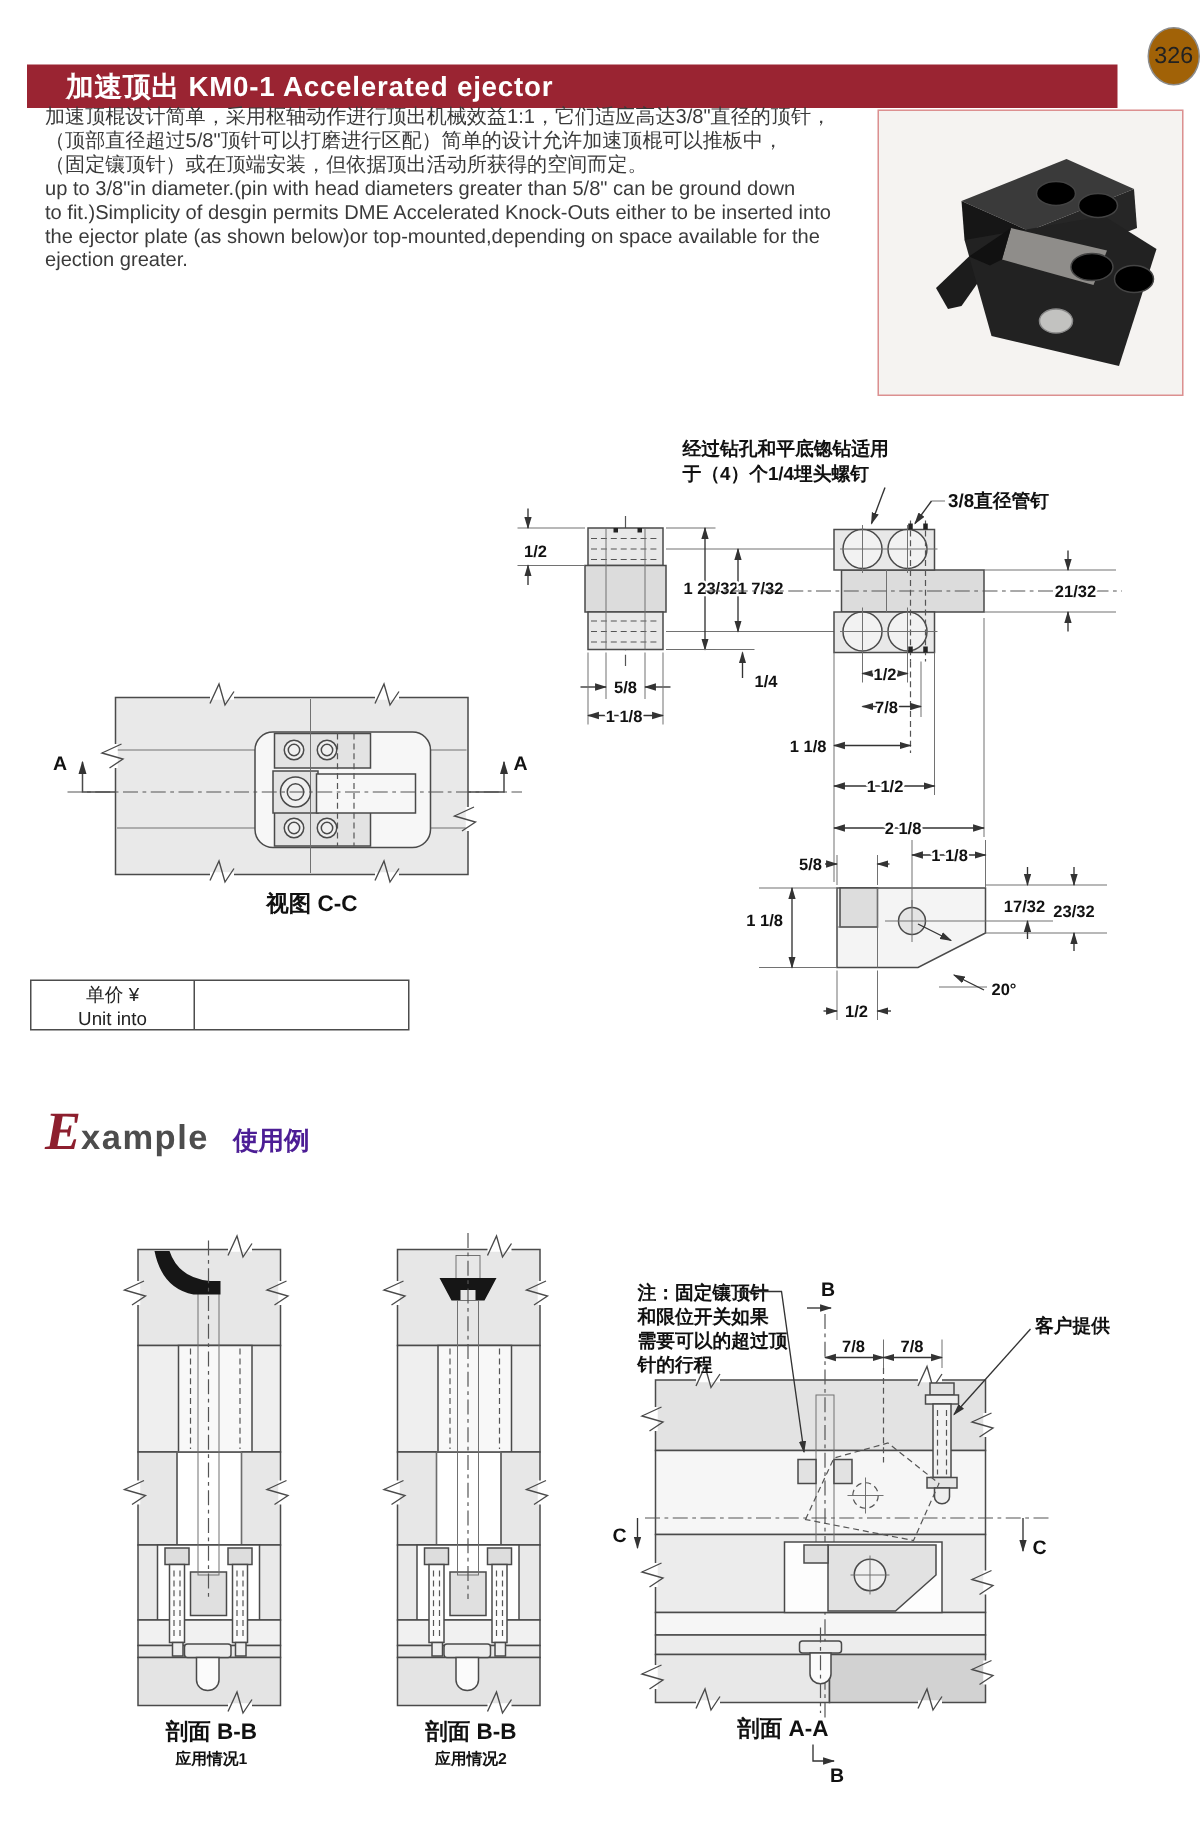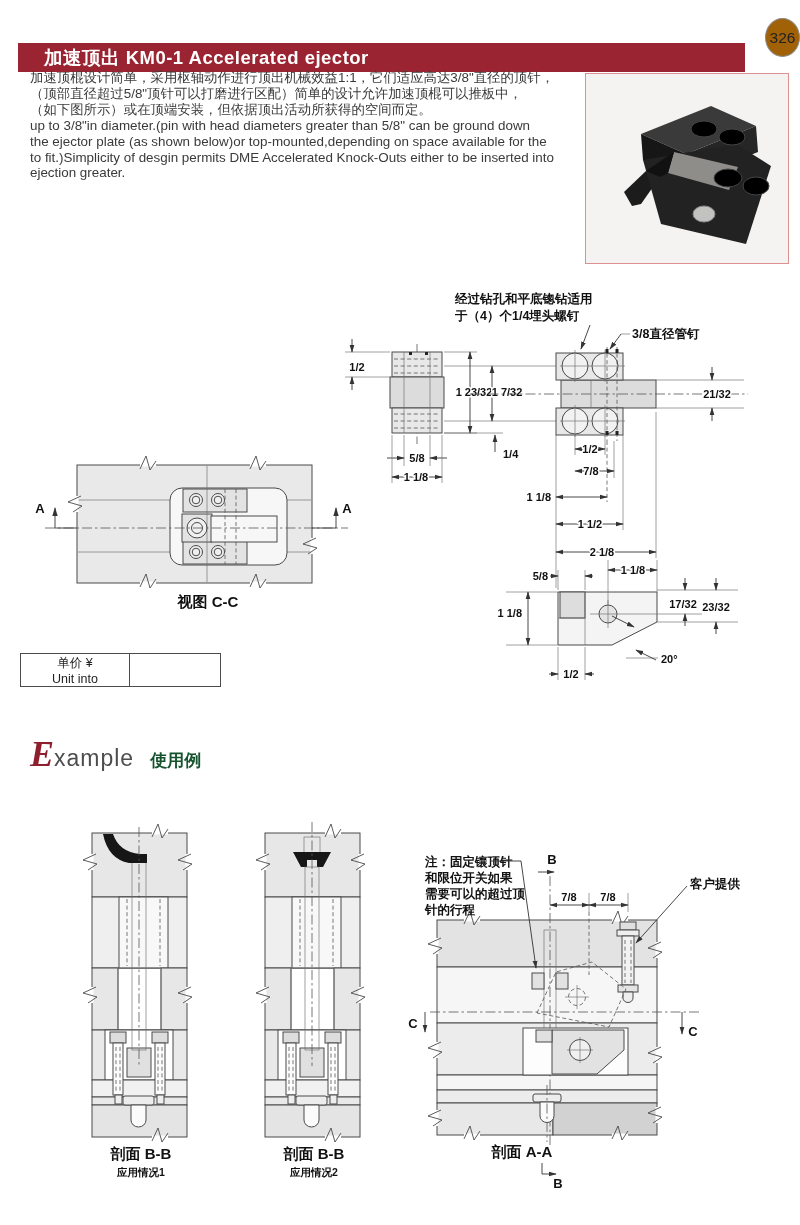--- a/index.html
+++ b/index.html
@@ -14,30 +14,30 @@
   .pgnum{left:765px;top:18px;width:33px;height:37px;background:#a16207;border:1px solid #8c8c8c;
          border-radius:50%;text-align:center;line-height:37px;font-size:15.5px;color:#222;}
 
   
   .intro{left:30px;top:70px;width:548px;font-size:13.4px;line-height:15.9px;color:#3a3a3a;}
 
   
   .photo{left:585px;top:73px;width:202px;height:189px;border:1px solid #dc9090;background:#f5f3f1;}
 
   
-  .ubox{left:20px;top:653px;width:201px;height:34px;border:1.5px solid #4c4c4c;display:flex;box-sizing:border-box;}
+  .ubox{left:20px;top:653px;width:253px;height:34px;border:1.5px solid #4c4c4c;display:flex;box-sizing:border-box;}
   .ubox .l{width:109px;border-right:1.5px solid #4c4c4c;text-align:center;font-size:12.5px;
            line-height:1.25;color:#222;padding-top:2px;box-sizing:border-box;}
   .ubox .r{flex:1;}
 
   
   .exh{left:30px;top:733px;white-space:nowrap;}
   .exE{font-family:"Liberation Serif",serif;font-style:italic;font-weight:700;font-size:36px;color:#8d1f2e;}
-  .exRest{font-size:23px;color:#4d4d4d;letter-spacing:1px;}
-  .exZh{font-size:17px;color:#14532d;margin-left:16px;font-weight:600;}
+  .exRest{font-size:23px;color:#4d4d4d;letter-spacing:1px;font-weight:bold;}
+  .exZh{font-size:17px;color:#4c1d95;margin-left:16px;font-weight:600;}
 
   
   svg{display:block;}
   .shape{stroke:#4a4a4a;stroke-width:1;}
   .ln{stroke:#4a4a4a;stroke-width:1;fill:none;}
   .lt{stroke:#6e6e6e;stroke-width:.65;fill:none;}
   .dsh{stroke:#555;stroke-width:.8;fill:none;stroke-dasharray:4 2.6;}
   .cl{stroke:#555;stroke-width:.8;fill:none;stroke-dasharray:10 3 2.5 3;}
   .dm{stroke:#333;stroke-width:.9;fill:none;}
   .er{stroke:#fff;stroke-width:3;fill:none;}
@@ -54,24 +54,24 @@
 <div class="page">
 
   <div class="abs hdr">
     <span>加速顶出 KM0-1  Accelerated ejector</span>
   </div>
   <div class="abs pgnum">326</div>
 
   <div class="abs intro">
     <div>加速顶棍设计简单，采用枢轴动作进行顶出机械效益1:1，它们适应高达3/8"直径的顶针，</div>
     <div>（顶部直径超过5/8"顶针可以打磨进行区配）简单的设计允许加速顶棍可以推板中，</div>
-    <div>（如下图所示）或在顶端安装，但依据顶出活动所获得的空间而定。</div>
+    <div>（固定镶顶针）或在顶端安装，但依据顶出活动所获得的空间而定。</div>
     <div>up to 3/8"in diameter.(pin with head diameters greater than 5/8" can be ground down</div>
+    <div>to fit.)Simplicity of desgin permits DME Accelerated Knock-Outs either to be inserted into</div>
     <div>the ejector plate (as shown below)or top-mounted,depending on space available for the</div>
-    <div>to fit.)Simplicity of desgin permits DME Accelerated Knock-Outs either to be inserted into</div>
     <div>ejection greater.</div>
   </div>
 
   <div class="abs photo">
     <svg width="200" height="187" viewBox="0 0 200 187">
       <polygon points="38,118 60,97 74,103 55,130 46,132" fill="#1c1c1c"></polygon>
       <polygon points="55,60 125,32 170,52 100,80" fill="#3a3a3a"></polygon>
       <polygon points="100,80 170,52 172,78 102,106" fill="#262626"></polygon>
       <polygon points="55,60 100,80 102,106 57,86" fill="#161616"></polygon>
       <polygon points="57,86 150,70 185,92 160,170 75,150" fill="#222"></polygon>

